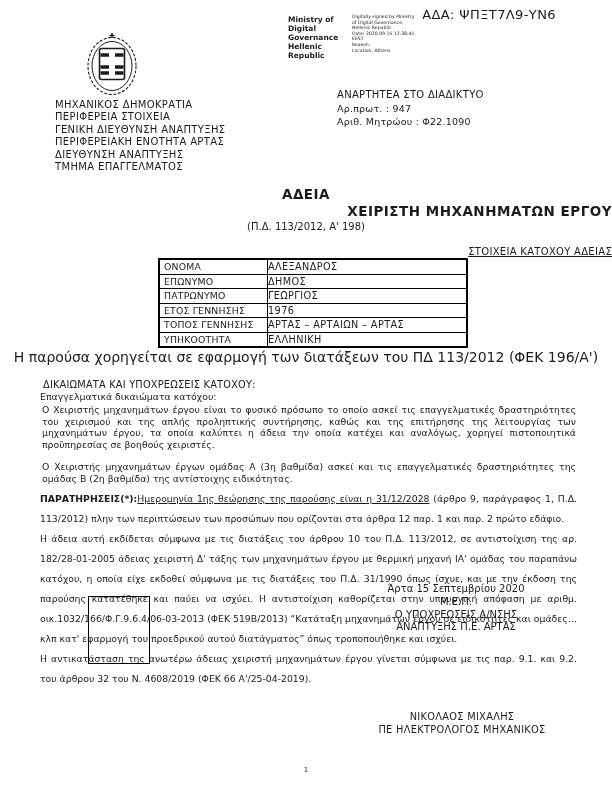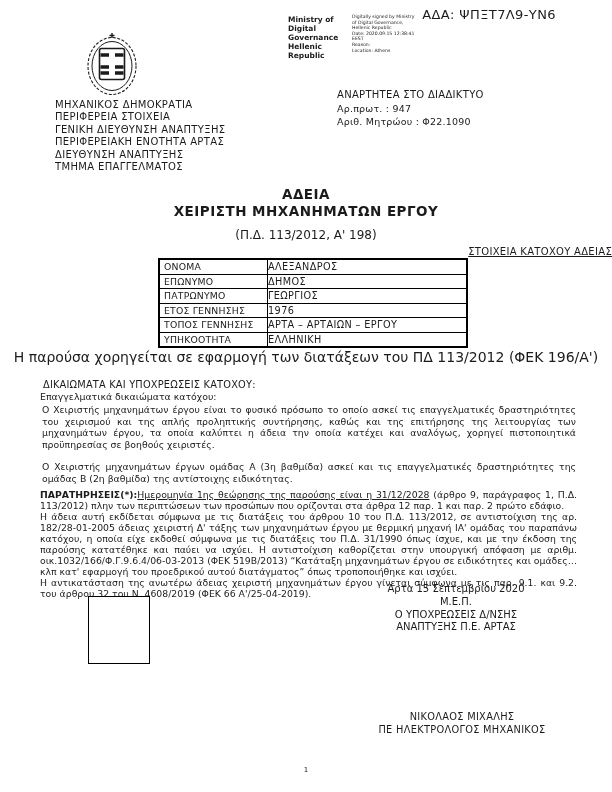--- a/index.html
+++ b/index.html
@@ -15,34 +15,34 @@
   .abs{position:absolute;}
   .ada{top:7px;right:56px;font-size:13px;letter-spacing:.4px;}
   .ministry{left:288px;top:15px;font-size:7.5px;font-weight:bold;line-height:1.2;width:62px;}
   .sigdetails{left:352px;top:14px;font-size:4.6px;line-height:1.22;width:78px;color:#222;}
   .emblem{left:86px;top:32px;}
   .org{left:55px;top:99px;font-size:10px;line-height:12.4px;letter-spacing:.35px;}
   .rightblock{left:337px;top:88px;font-size:10px;line-height:13.5px;letter-spacing:.3px;}
   .rightblock .small{font-size:9.5px;letter-spacing:.2px;}
   .titleblock{left:0;top:186px;width:612px;text-align:center;}
   .titleblock .t1{font-size:13.5px;font-weight:bold;letter-spacing:.5px;}
-  .titleblock .t2{font-size:13.5px;font-weight:bold;letter-spacing:.5px;margin-top:1px;}
-  .titleblock .t3{font-size:12px;margin-top:9px;}
+  .titleblock .t2{font-size:13.5px;font-weight:bold;letter-spacing:.5px;margin-top:1px;text-align:right;}
+  .titleblock .t3{font-size:10px;margin-top:2px;}
   .tbltitle{left:0;top:246px;width:612px;text-align:right;font-size:10px;letter-spacing:.3px;text-decoration:underline;}
   .holder{left:158px;top:258px;width:306px;border:2px solid #000;}
   .hrow{display:flex;height:13.5px;align-items:center;}
   .hrow + .hrow{border-top:1.5px solid #000;}
   .hlabel{width:103px;border-right:1.5px solid #000;font-size:9.3px;padding-left:4px;letter-spacing:.2px;align-self:stretch;display:flex;align-items:center;}
   .hvalue{flex:1;text-align:left;font-size:9.7px;letter-spacing:.4px;}
   .grantnote{left:0;top:349px;width:612px;text-align:center;font-size:14px;}
   .rightsheading{left:43px;top:379px;font-size:9.8px;letter-spacing:.2px;}
   .rightssub{left:40px;top:391px;font-size:9.4px;}
   .bodytext{left:42px;top:404px;width:534px;font-size:9.3px;line-height:11.6px;text-align:justify;}
   .bodytext p{margin:0 0 11px 0;}
-  .remarks{left:40px;top:489px;width:537px;font-size:9.3px;line-height:11px;text-align:justify;}
+  .remarks{left:40px;top:489px;width:537px;font-size:9.3px;line-height:20px;text-align:justify;}
   .remarks p{margin:0;}
   .remarks .u{text-decoration:underline;}
   .photobox{left:88px;top:596px;width:60px;height:66px;border:1.5px solid #000;}
   .signoff{left:340px;top:583px;width:232px;text-align:center;font-size:10px;line-height:12.8px;}
   .signer{left:348px;top:711px;width:228px;text-align:center;font-size:9.8px;line-height:12.5px;letter-spacing:.3px;}
   .pageno{left:0;top:766px;width:612px;text-align:center;font-size:7px;}
   b{font-weight:bold;}
 </style>
 </head>
 <body>
@@ -108,21 +108,21 @@
     <div class="hrow">
       <div class="hlabel">ΠΑΤΡΩΝΥΜΟ</div>
       <div class="hvalue">ΓΕΩΡΓΙΟΣ</div>
     </div>
     <div class="hrow">
       <div class="hlabel">ΕΤΟΣ ΓΕΝΝΗΣΗΣ</div>
       <div class="hvalue">1976</div>
     </div>
     <div class="hrow">
       <div class="hlabel">ΤΟΠΟΣ ΓΕΝΝΗΣΗΣ</div>
-      <div class="hvalue">ΑΡΤΑ – ΑΡΤΑΙΩΝ – ΕΡΓΟΥ</div>
+      <div class="hvalue">ΑΡΤΑΣ – ΑΡΤΑΙΩΝ – ΑΡΤΑΣ</div>
     </div>
     <div class="hrow">
       <div class="hlabel">ΥΠΗΚΟΟΤΗΤΑ</div>
       <div class="hvalue">ΕΛΛΗΝΙΚΗ</div>
     </div>
   </div>
 
   <div class="abs grantnote">Η παρούσα χορηγείται σε εφαρμογή των διατάξεων του ΠΔ 113/2012 (ΦΕΚ 196/Α')</div>
 
   <div class="abs rightsheading">ΔΙΚΑΙΩΜΑΤΑ ΚΑΙ ΥΠΟΧΡΕΩΣΕΙΣ ΚΑΤΟΧΟΥ:</div>

